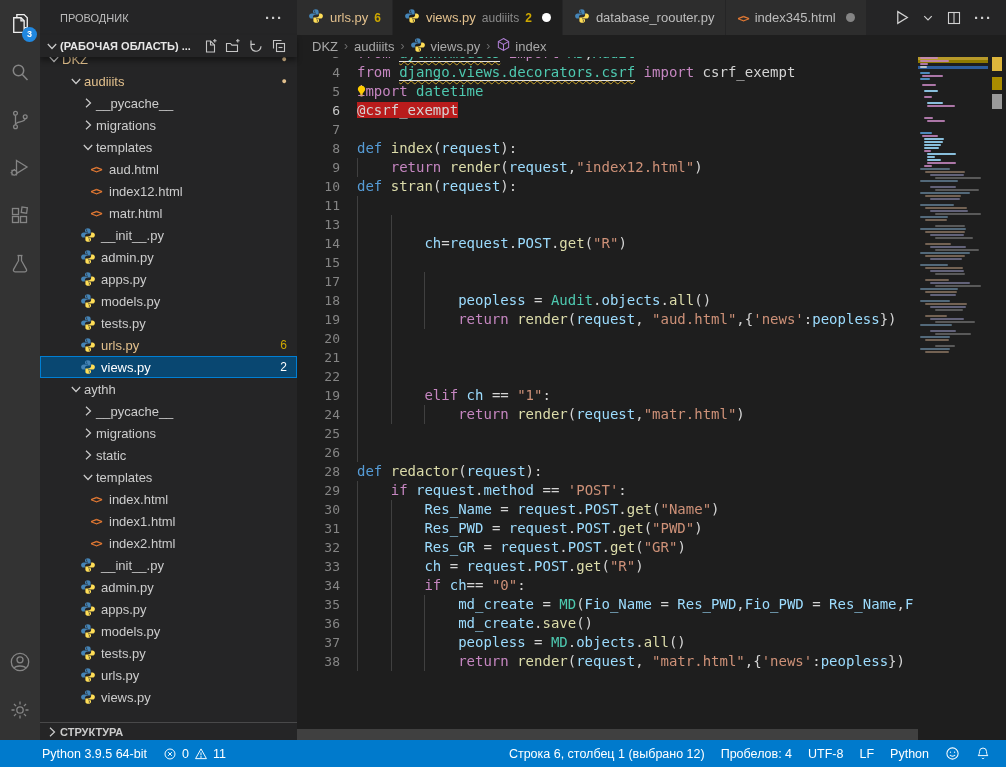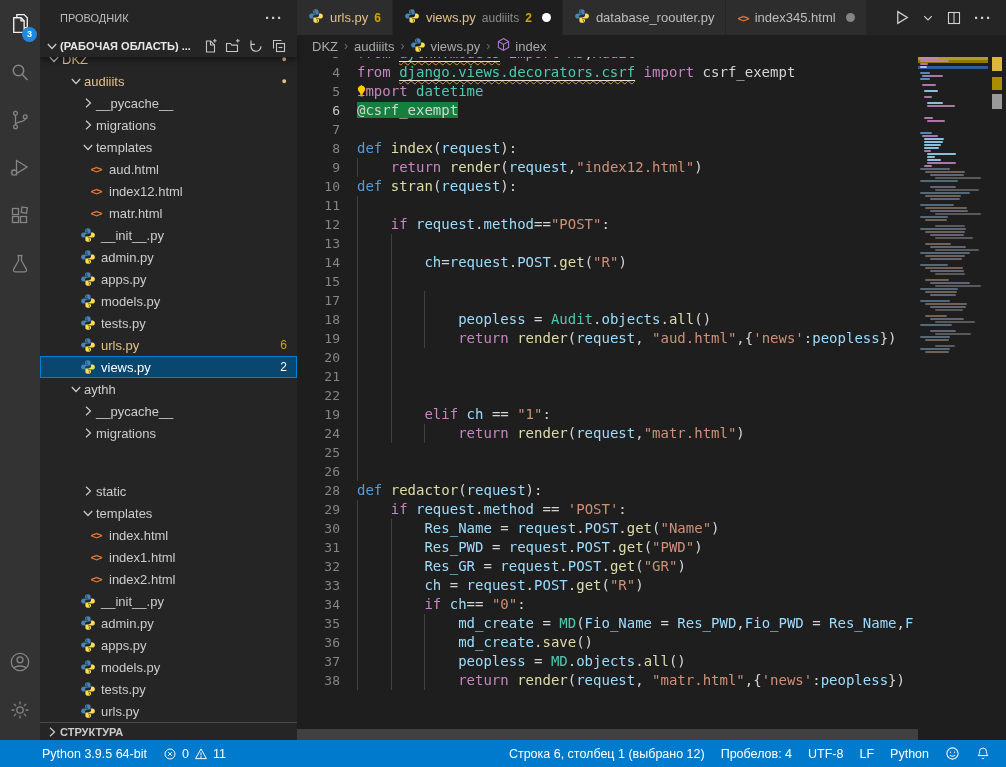--- a/index.html
+++ b/index.html
@@ -67,21 +67,21 @@
     font-family:"DejaVu Sans Mono",monospace;font-size:14px}
   .cl{height:19px;display:flex;white-space:pre}
   .ln{width:43px;flex:none;text-align:right;color:#858585;font-size:13px;line-height:19px}
   .ln.cur{color:#c6c6c6}
   .ct{position:relative;flex:1;margin-left:17px;line-height:19px;white-space:pre;color:#d4d4d4}
   .guide{position:absolute;top:0;bottom:0;width:1px;background:#404040}
   .bulb{position:absolute;left:-2px;top:2px;z-index:2}
   .t-kw{color:#C586C0}.t-def{color:#569CD6}.t-fn{color:#DCDCAA}.t-var{color:#9CDCFE}
   .t-cls{color:#4EC9B0}.t-str{color:#CE9178}.t-pun{color:#D4D4D4}
   .t-u{color:#4EC9B0;border-bottom:1px solid #e2e2e2;text-decoration:underline wavy #c9a227 1px;text-underline-offset:3px}
-  .t-sel{background:#15803d;color:#d4d4d4}
+  .t-sel{background:#b91c1c;color:#d4d4d4}
   .hscroll{position:absolute;left:0;right:88px;bottom:0;height:11px;background:rgba(121,121,121,.38)}
   .minimap{position:absolute;top:0;right:18px;width:70px;bottom:0;background:#1e1e1e}
   .mm-row-hl{position:absolute;left:0;width:100%;height:3px}
   .mm-bar{position:absolute;height:2px;border-radius:1px;opacity:.85}
   .ruler{position:absolute;top:0;right:0;width:18px;bottom:0}
   .ruler-mark{position:absolute;left:4px;right:4px}
 
   
   .statusbar{position:absolute;left:0;right:0;bottom:0;height:27px;background:#007acc;color:#ffffff;
     display:flex;align-items:center;font-size:12.5px;padding:0 8px 0 12px}
@@ -343,21 +343,21 @@
             <span class="lbl">__pycache__</span>
           </div>
           <div class="row" style="padding-left: 40px;">
             <span class="chev">
               <svg width="16" height="16" viewBox="0 0 16 16" fill="none" stroke="currentColor" stroke-width="1.2">
                 <path d="M6 3.8L10.5 8 6 12.2"></path>
               </svg>
             </span>
             <span class="lbl">migrations</span>
           </div>
-          <div class="row" style="padding-left: 40px; margin-top: 36px;">
+          <div class="row" style="padding-left: 40px;">
             <span class="chev">
               <svg width="16" height="16" viewBox="0 0 16 16" fill="none" stroke="currentColor" stroke-width="1.2">
                 <path d="M6 3.8L10.5 8 6 12.2"></path>
               </svg>
             </span>
             <span class="lbl">static</span>
           </div>
           <div class="row" style="padding-left: 40px;">
             <span class="chev">
               <svg width="16" height="16" viewBox="0 0 16 16" fill="none" stroke="currentColor" stroke-width="1.2">
@@ -544,21 +544,20 @@
                   <path fill="#fc0" d="M8 1.2a4.6 4.6 0 00-2.7 8.3c.5.4.9 1 .9 1.7v.3h3.6v-.3c0-.7.4-1.3.9-1.7A4.6 4.6 0 008 1.2z"></path>
                   <rect x="6.2" y="12.2" width="3.6" height="1.1" fill="#fc0"></rect>
                   <rect x="6.7" y="13.8" width="2.6" height="1" fill="#b9a38a"></rect>
                 </svg></span><span class="t-kw">import </span><span class="t-cls">datetime</span></span></div>
           <div class="cl"><span class="ln cur">6</span><span class="ct"><span class="t-sel">@csrf_exempt</span></span></div>
           <div class="cl"><span class="ln">7</span><span class="ct"></span></div>
           <div class="cl"><span class="ln">8</span><span class="ct"><span class="t-def">def </span><span class="t-fn">index</span><span class="t-pun">(</span><span class="t-var">request</span><span class="t-pun">):</span></span></div>
           <div class="cl"><span class="ln">9</span><span class="ct"><i class="guide" style="left: 0px;"></i>    <span class="t-kw">return </span><span class="t-fn">render</span><span class="t-pun">(</span><span class="t-var">request</span><span class="t-pun">,</span><span class="t-str">"index12.html"</span><span class="t-pun">)</span></span></div>
           <div class="cl"><span class="ln">10</span><span class="ct"><span class="t-def">def </span><span class="t-fn">stran</span><span class="t-pun">(</span><span class="t-var">request</span><span class="t-pun">):</span></span></div>
           <div class="cl"><span class="ln">11</span><span class="ct"><i class="guide" style="left: 0px;"></i></span></div>
-          <div class="cl"><span class="ln">12</span><span class="ct"><i class="guide" style="left: 0px;"></i>    <span class="t-kw">if </span><span class="t-var">request</span><span class="t-pun">.</span><span class="t-var">method</span><span class="t-pun">==</span><span class="t-str">"POST"</span><span class="t-pun">:</span></span></div>
           <div class="cl"><span class="ln">13</span><span class="ct"><i class="guide" style="left: 0px;"></i><i class="guide" style="left: 33.7px;"></i></span></div>
           <div class="cl"><span class="ln">14</span><span class="ct"><i class="guide" style="left: 0px;"></i><i class="guide" style="left: 33.7px;"></i>        <span class="t-var">ch</span><span class="t-pun">=</span><span class="t-var">request</span><span class="t-pun">.</span><span class="t-var">POST</span><span class="t-pun">.</span><span class="t-fn">get</span><span class="t-pun">(</span><span class="t-str">"R"</span><span class="t-pun">)</span></span></div>
           <div class="cl"><span class="ln">15</span><span class="ct"><i class="guide" style="left: 0px;"></i><i class="guide" style="left: 33.7px;"></i></span></div>
           <div class="cl"><span class="ln">17</span><span class="ct"><i class="guide" style="left: 0px;"></i><i class="guide" style="left: 33.7px;"></i><i class="guide" style="left: 67.4px;"></i></span></div>
           <div class="cl"><span class="ln">18</span><span class="ct"><i class="guide" style="left: 0px;"></i><i class="guide" style="left: 33.7px;"></i><i class="guide" style="left: 67.4px;"></i>            <span class="t-var">peopless </span><span class="t-pun">= </span><span class="t-cls">Audit</span><span class="t-pun">.</span><span class="t-var">objects</span><span class="t-pun">.</span><span class="t-fn">all</span><span class="t-pun">()</span></span></div>
           <div class="cl"><span class="ln">19</span><span class="ct"><i class="guide" style="left: 0px;"></i><i class="guide" style="left: 33.7px;"></i><i class="guide" style="left: 67.4px;"></i>            <span class="t-kw">return </span><span class="t-fn">render</span><span class="t-pun">(</span><span class="t-var">request</span><span class="t-pun">, </span><span class="t-str">"aud.html"</span><span class="t-pun">,{</span><span class="t-str">'news'</span><span class="t-pun">:</span><span class="t-var">peopless</span><span class="t-pun">})</span></span></div>
           <div class="cl"><span class="ln">20</span><span class="ct"><i class="guide" style="left: 0px;"></i><i class="guide" style="left: 33.7px;"></i></span></div>
           <div class="cl"><span class="ln">21</span><span class="ct"><i class="guide" style="left: 0px;"></i><i class="guide" style="left: 33.7px;"></i></span></div>
           <div class="cl"><span class="ln">22</span><span class="ct"><i class="guide" style="left: 0px;"></i><i class="guide" style="left: 33.7px;"></i></span></div>
           <div class="cl"><span class="ln">19</span><span class="ct"><i class="guide" style="left: 0px;"></i><i class="guide" style="left: 33.7px;"></i>        <span class="t-kw">elif </span><span class="t-var">ch </span><span class="t-pun">== </span><span class="t-str">"1"</span><span class="t-pun">:</span></span></div>

